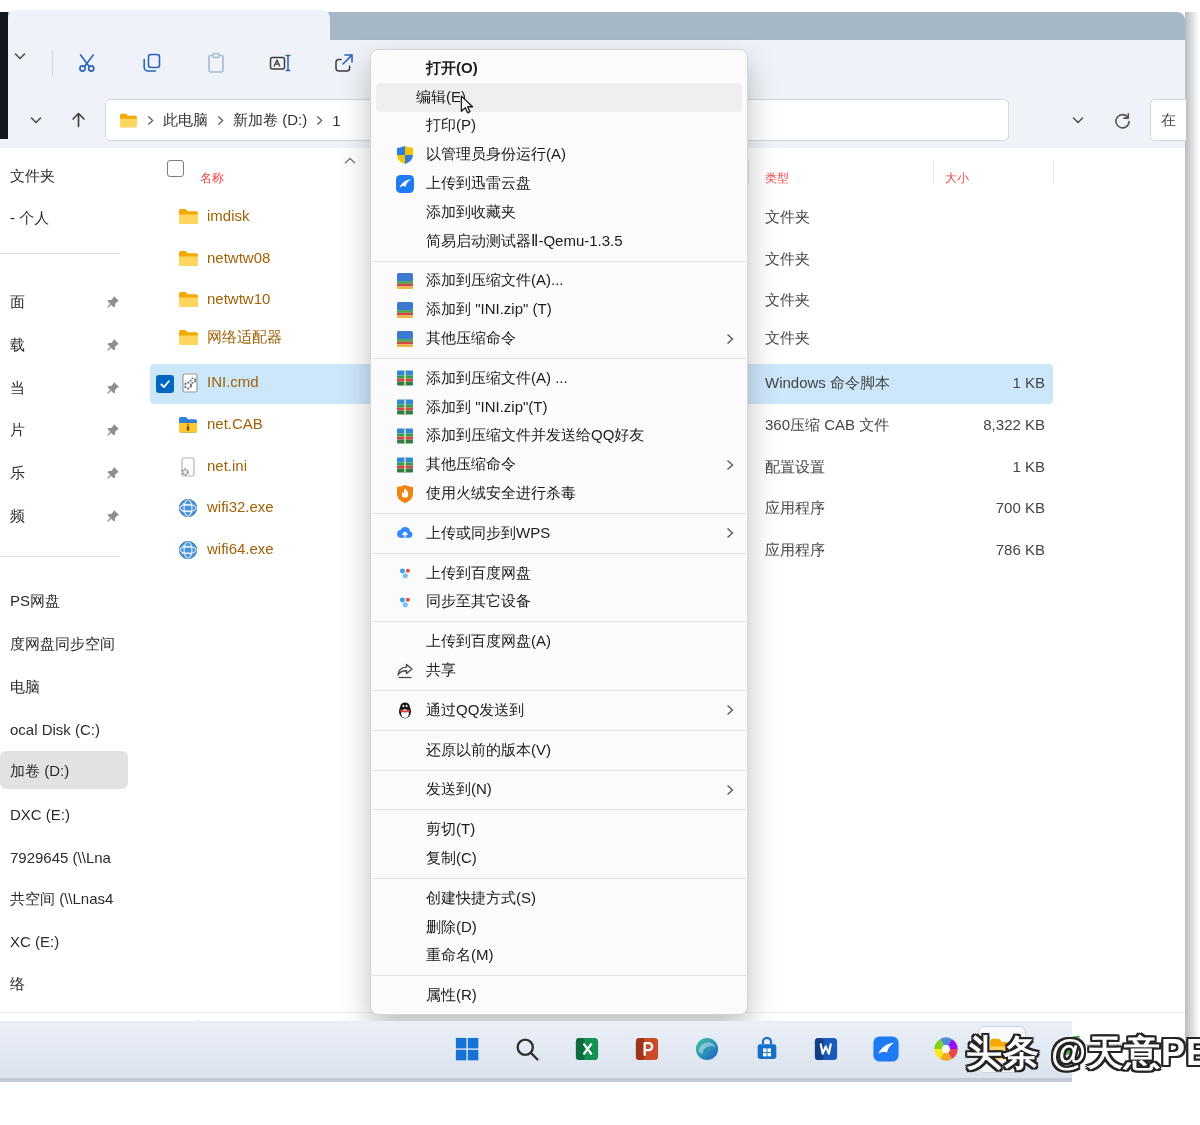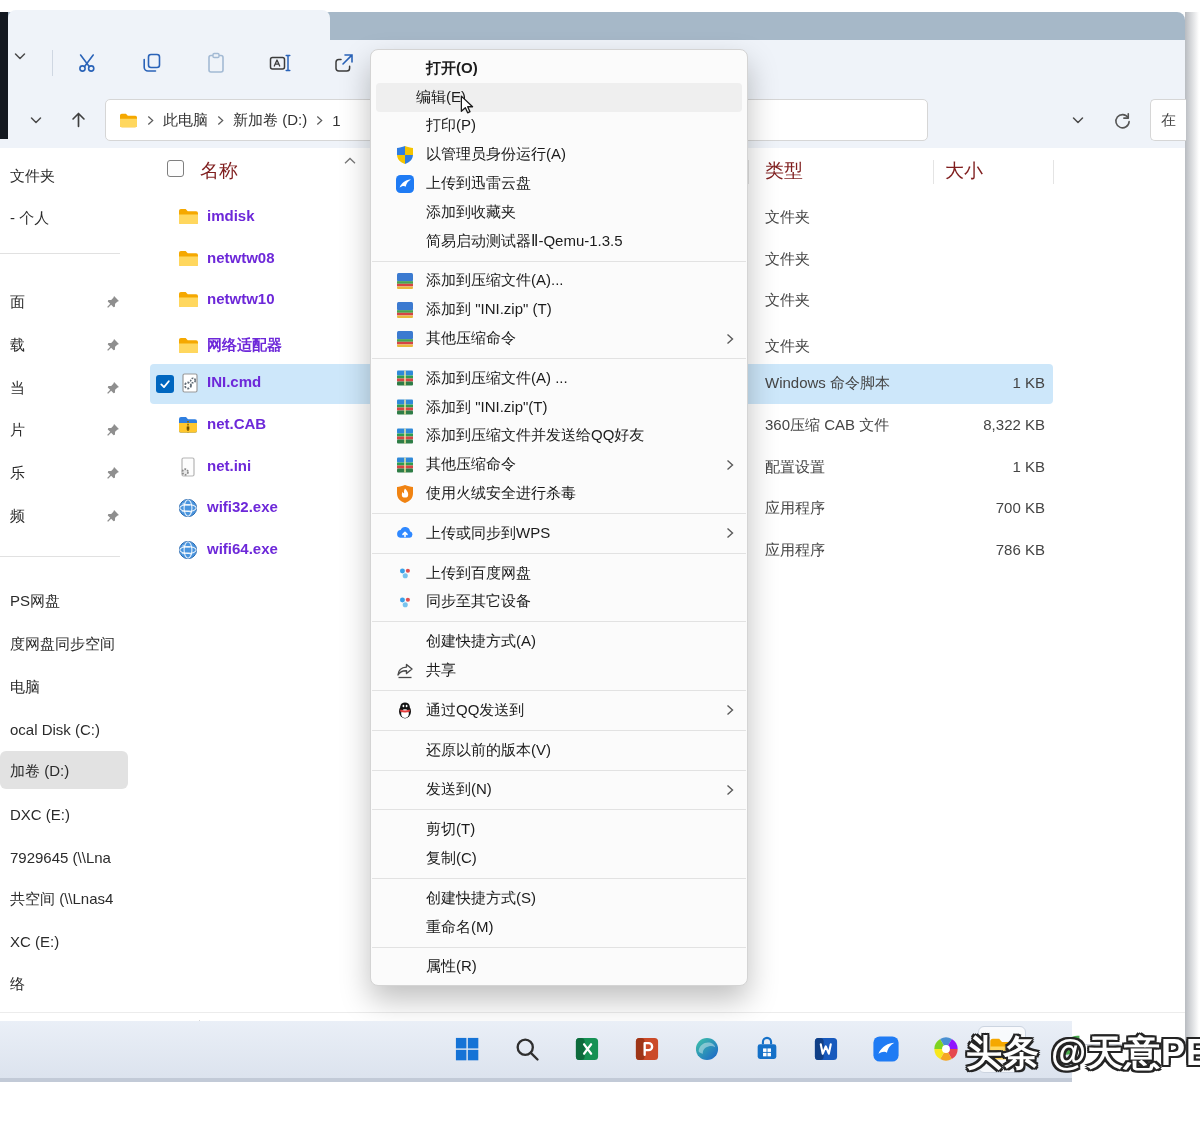--- a/index.html
+++ b/index.html
@@ -14,40 +14,40 @@
   .chrome{left:0;top:40px;width:1185px;height:108px;background:#eff3f9;}
   .winbody{left:0;top:148px;width:1185px;height:864px;background:#fff;}
   .darkstrip{left:0;top:12px;width:8px;height:127px;background:#131820;}
   .winshadow{left:1185px;top:12px;width:14px;height:1034px;
              background:linear-gradient(90deg,rgba(40,50,65,.33),rgba(40,50,65,0));}
   .tbtn{display:flex;align-items:center;justify-content:center;width:40px;height:34px;border-radius:5px;}
   .tlabelbtn{display:flex;align-items:center;gap:7px;height:34px;font-size:15px;color:#333;}
   .vsep{width:1px;height:26px;background:#cfd7e2;}
 
   
-  .addrbox{left:105px;top:99px;width:823px;height:42px;background:#fff;border:1px solid #d6d6d6;
+  .addrbox{left:105px;top:99px;width:904px;height:42px;background:#fff;border:1px solid #d6d6d6;
            border-radius:5px;display:flex;align-items:center;padding-left:13px;box-sizing:border-box;
            gap:9px;font-size:15px;color:#333;}
   .srchbox{left:1150px;top:99px;width:36px;height:42px;background:#fff;border:1px solid #d6d6d6;
            border-radius:5px 0 0 5px;border-right:none;display:flex;align-items:center;
            padding-left:10px;box-sizing:border-box;font-size:15px;color:#444;overflow:hidden;}
 
   
   .side-item{position:absolute;left:0;width:130px;height:34px;display:flex;align-items:center;
              font-size:15px;color:#2b2b2b;padding-left:10px;box-sizing:border-box;white-space:nowrap;overflow:hidden;}
   .side-sel{left:0;width:128px;height:38px;background:#e2e2e2;border-radius:6px;}
   .side-sep{left:0;width:120px;height:1px;background:#e1e1e1;}
   .side-pin{position:absolute;left:106px;}
 
   
   .flist{left:150px;top:152px;width:903px;height:440px;}
-  .fhead{position:absolute;top:6px;font-size:19px;color:#7f1d1d;}
+  .fhead{position:absolute;top:18px;font-size:12px;color:#ef4444;}
   .hsep{position:absolute;top:8px;width:1px;height:24px;background:#e4e4e4;}
   .frow{position:absolute;left:0;width:903px;height:40px;}
-  .frow .fname{position:absolute;left:57px;top:9px;font-size:15px;color:#6d28d9;white-space:nowrap;font-weight:bold;}
+  .frow .fname{position:absolute;left:57px;top:9px;font-size:15px;color:#a16207;white-space:nowrap;}
   .frow .ftype{position:absolute;left:615px;top:10px;font-size:15px;color:#454545;white-space:nowrap;}
   .frow .fsize{position:absolute;left:680px;top:10px;width:215px;text-align:right;font-size:15px;color:#454545;}
   .frow .ficon{position:absolute;left:28px;top:9px;}
   .rowsel{background:#cde7fa;border-radius:4px;}
   .cb{width:17px;height:17px;border:1.5px solid #7f7f7f;border-radius:3px;background:#fdfdfd;box-sizing:border-box;}
   .cb-on{width:18px;height:18px;border-radius:3px;background:#0067c0;display:flex;align-items:center;justify-content:center;}
 
   
   .statusbar{left:0;top:1012px;width:1185px;height:33px;background:#fff;border-top:1px solid #ececec;
              border-bottom:1px solid #c9ced6;display:flex;align-items:center;padding-left:30px;
@@ -481,21 +481,21 @@
       <span class="fsize"></span>
     </div>
     <div class="frow" style="top:129px;">
       <svg class="ficon" width="21" height="19" viewBox="0 0 22 20">
           <use href="#s-folder"></use>
         </svg>
       <span class="fname">netwtw10</span>
       <span class="ftype">文件夹</span>
       <span class="fsize"></span>
     </div>
-    <div class="frow" style="top:175px;">
+    <div class="frow" style="top:167px;">
       <svg class="ficon" width="21" height="19" viewBox="0 0 22 20">
           <use href="#s-folder"></use>
         </svg>
       <span class="fname">网络适配器</span>
       <span class="ftype">文件夹</span>
       <span class="fsize"></span>
     </div>
     <div class="frow rowsel" style="top:212px;">
       <span class="abs cb-on" style="left:6px;top:11px;">
           <svg width="12" height="12">
@@ -657,21 +657,21 @@
       </div>
     <div class="mi">
         <svg class="mic" style="width:16px;height:16px;margin-left:2px;margin-right:13px;">
           <use href="#s-baidu"></use>
         </svg>
         <span>同步至其它设备</span>
       </div>
     <div class="msep"></div>
     <div class="mi">
         <span class="mic"></span>
-        <span>创建快捷方式(A)</span>
+        <span>上传到百度网盘(A)</span>
       </div>
     <div class="mi">
         <svg class="mic">
           <use href="#s-share"></use>
         </svg>
         <span>共享</span>
       </div>
     <div class="msep"></div>
     <div class="mi">
         <svg class="mic">
@@ -701,20 +701,24 @@
         <span>剪切(T)</span>
       </div>
     <div class="mi">
         <span class="mic"></span>
         <span>复制(C)</span>
       </div>
     <div class="msep"></div>
     <div class="mi">
         <span class="mic"></span>
         <span>创建快捷方式(S)</span>
+      </div>
+    <div class="mi">
+        <span class="mic"></span>
+        <span>删除(D)</span>
       </div>
     <div class="mi">
         <span class="mic"></span>
         <span>重命名(M)</span>
       </div>
     <div class="msep"></div>
     <div class="mi">
         <span class="mic"></span>
         <span>属性(R)</span>
       </div>

